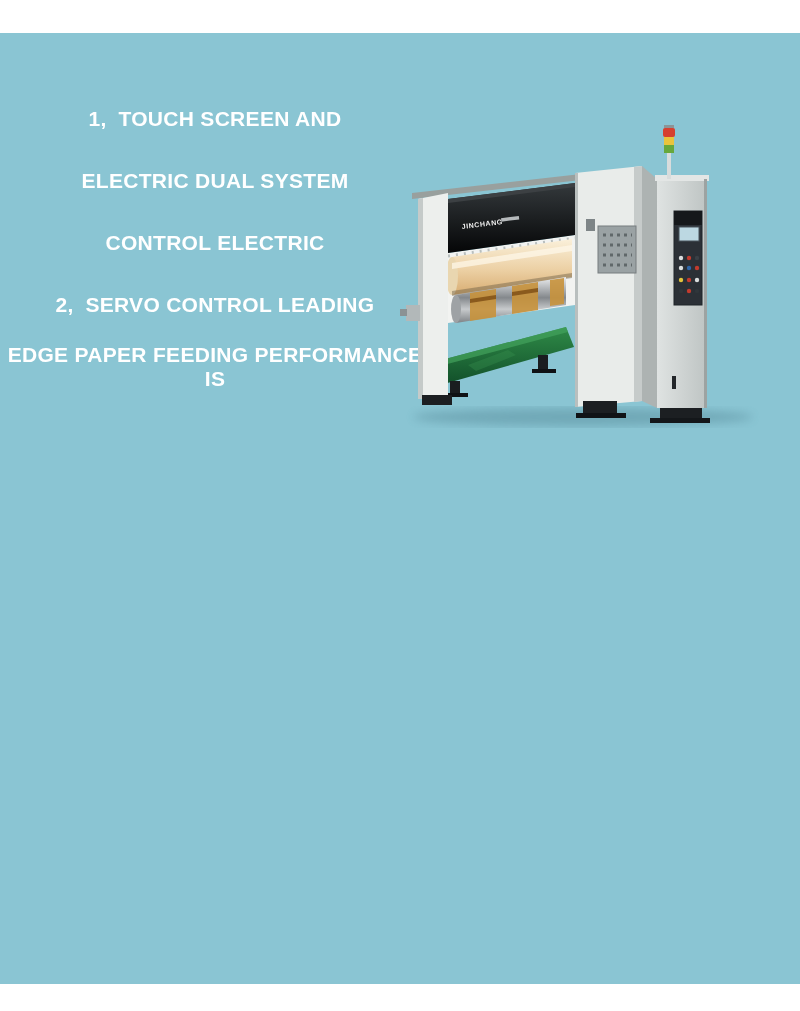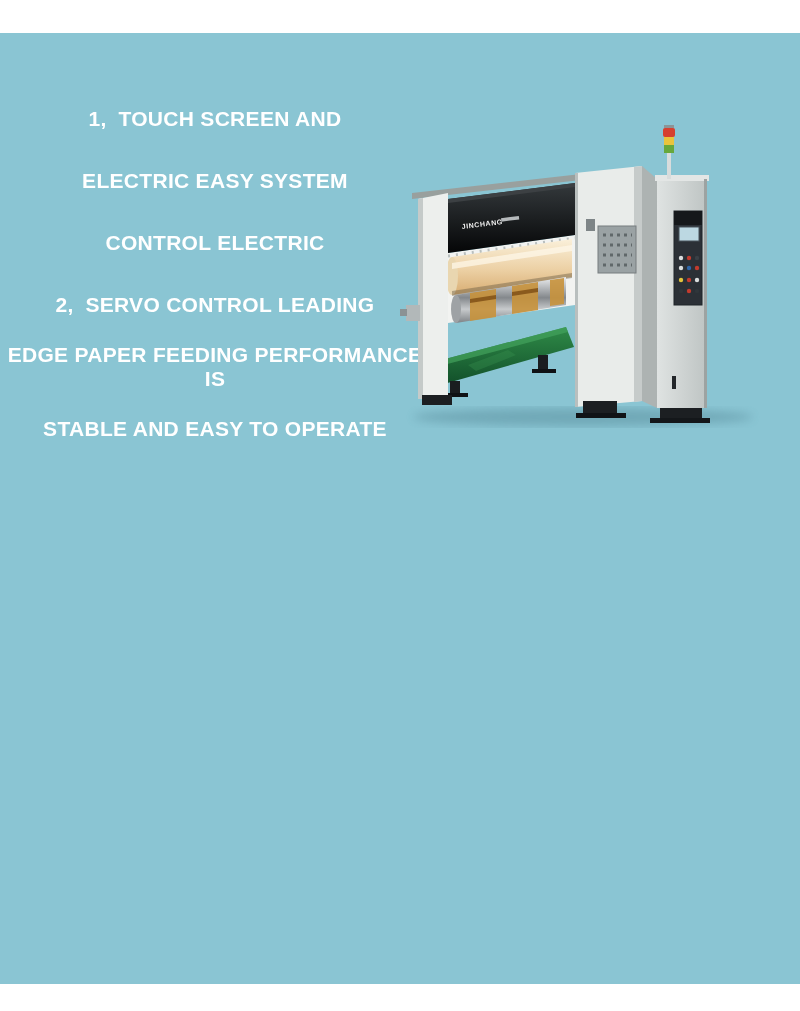--- a/index.html
+++ b/index.html
@@ -28,25 +28,24 @@
   #machine-top{left:398px;top:86px;width:404px;height:312px;}
   svg{display:block;}
 </style>
 </head>
 <body>
 
 <div class="panel" id="panel-top">
 
   <div class="features" id="features-top">
     <div class="line">1<span class="cjk-comma">,</span>TOUCH SCREEN AND</div>
-    <div class="line">ELECTRIC EASY SYSTEM</div>
+    <div class="line">ELECTRIC DUAL SYSTEM</div>
     <div class="line">CONTROL ELECTRIC</div>
     <div class="line">2 <span class="cjk-comma">,</span>SERVO CONTROL LEADING</div>
     <div class="line">EDGE PAPER FEEDING PERFORMANCE IS</div>
-    <div class="line">STABLE AND EASY TO OPERATE</div>
   </div>
 
   <div class="machine" id="machine-top">
   <svg width="404" height="312" viewBox="0 0 404 312">
     <defs>
       <linearGradient id="bandGrad" x1="0" y1="0" x2="0" y2="1">
         <stop offset="0" stop-color="#34393c"></stop>
             <stop offset="1" stop-color="#050607"></stop>
       </linearGradient>
       <linearGradient id="creamGrad" x1="0" y1="0" x2="0" y2="1">

